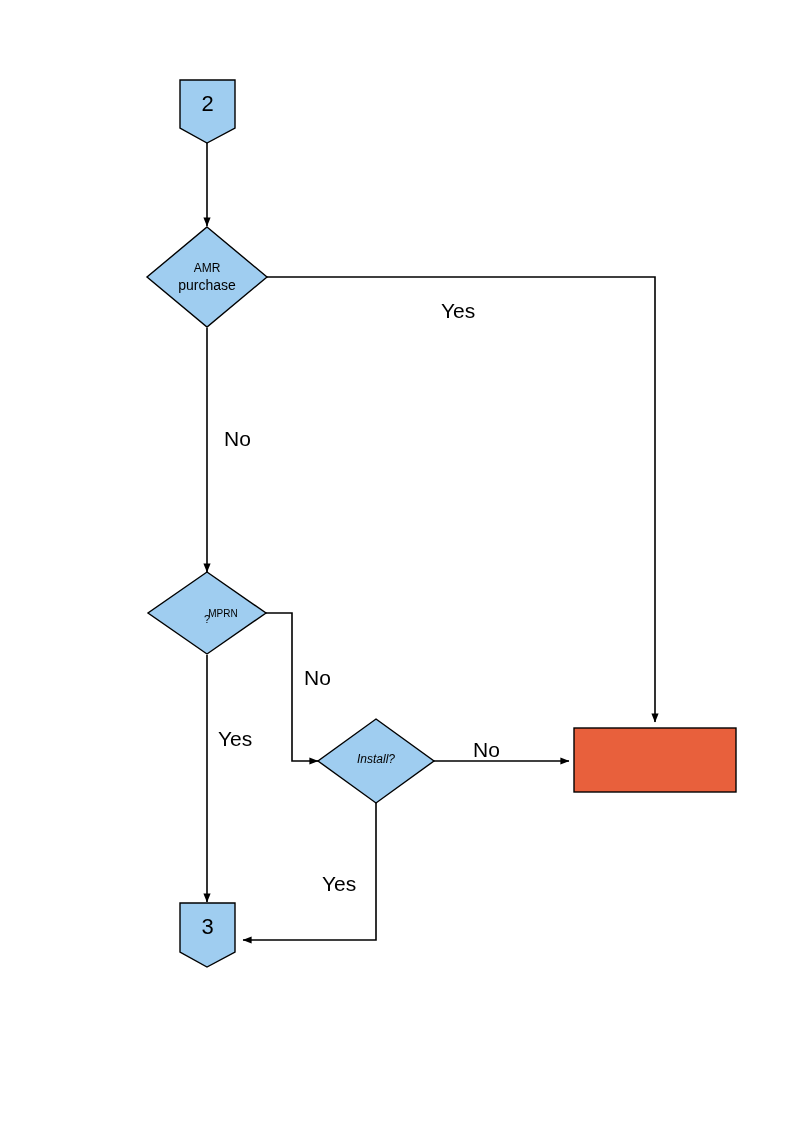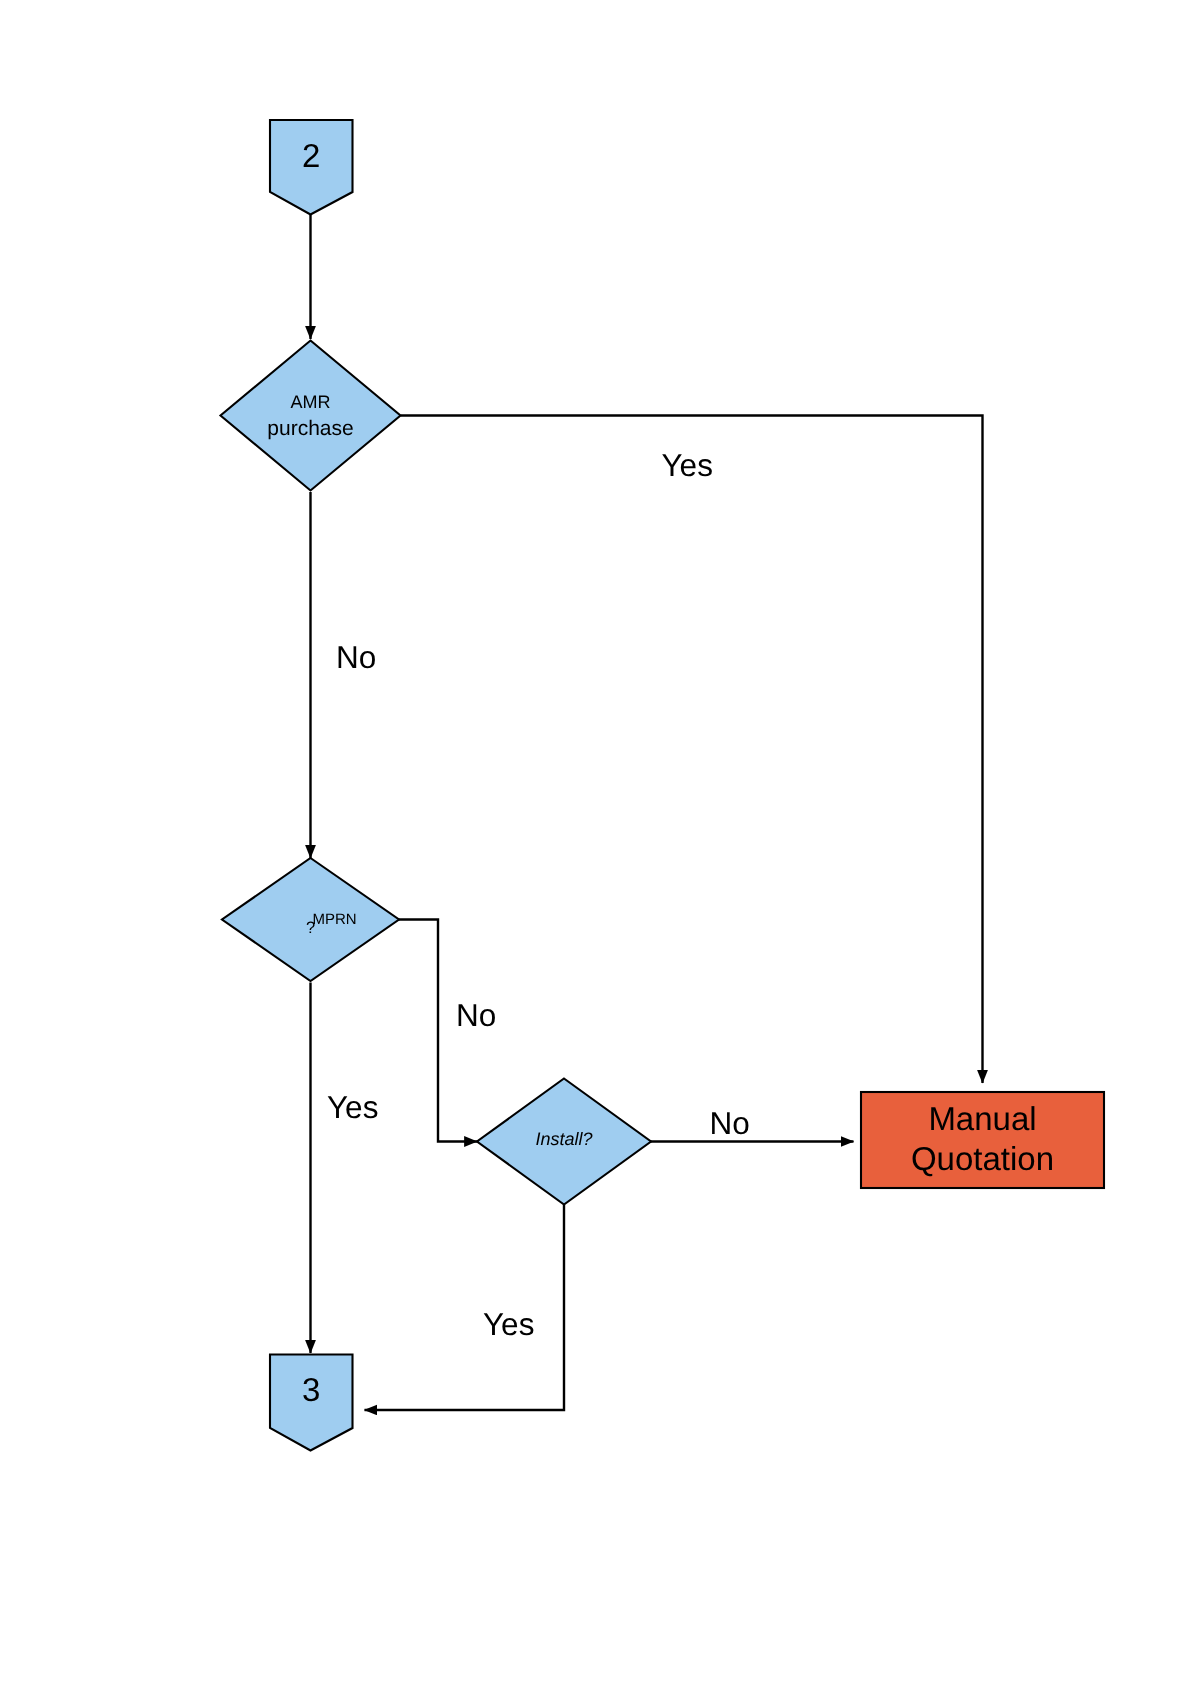--- a/index.html
+++ b/index.html
@@ -95,22 +95,20 @@
   <div class="node-label" style="left:180px; top:92px; width:55px; font-size:22px;">2</div>
 
   <div class="node-label" style="left:147px; top:262px; width:120px; font-size:12px;">AMR</div>
   <div class="node-label" style="left:147px; top:278px; width:120px; font-size:14px;">purchase</div>
 
   <div class="node-label" style="left:164px; top:598px; width:118px; font-size:10px;margin-top:11px;">MPRN</div>
   <div class="node-label" style="left:148px; top:614px; width:118px; font-size:11px;">?</div>
 
   <div class="node-label" style="left:318px; top:753px; width:116px; font-size:12px;font-style:italic;">Install?</div>
 
-  <div class="node-label" style="left:574px; top:734px; width:162px; font-size:22px;">Manual</div>
-  <div class="node-label" style="left:574px; top:761px; width:162px; font-size:22px;">Quotation</div>
 
   <div class="node-label" style="left:180px; top:915px; width:55px; font-size:22px;">3</div>
 
   <div class="edge-label" style="left:441px; top:283px;">Yes</div>
 
   <div class="edge-label" style="left:224px; top:411px;">No</div>
 
   <div class="edge-label" style="left:304px; top:650px;">No</div>
 
   <div class="edge-label" style="left:218px; top:711px;">Yes</div>

